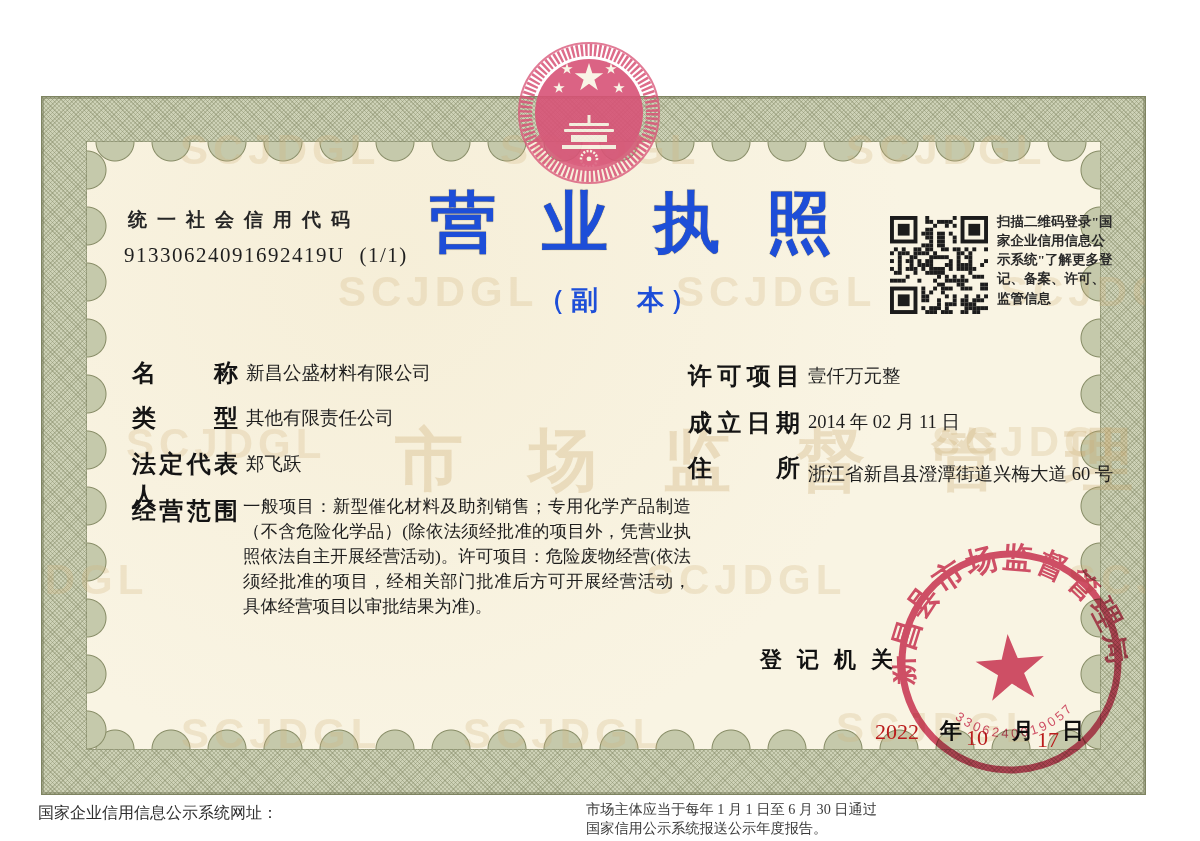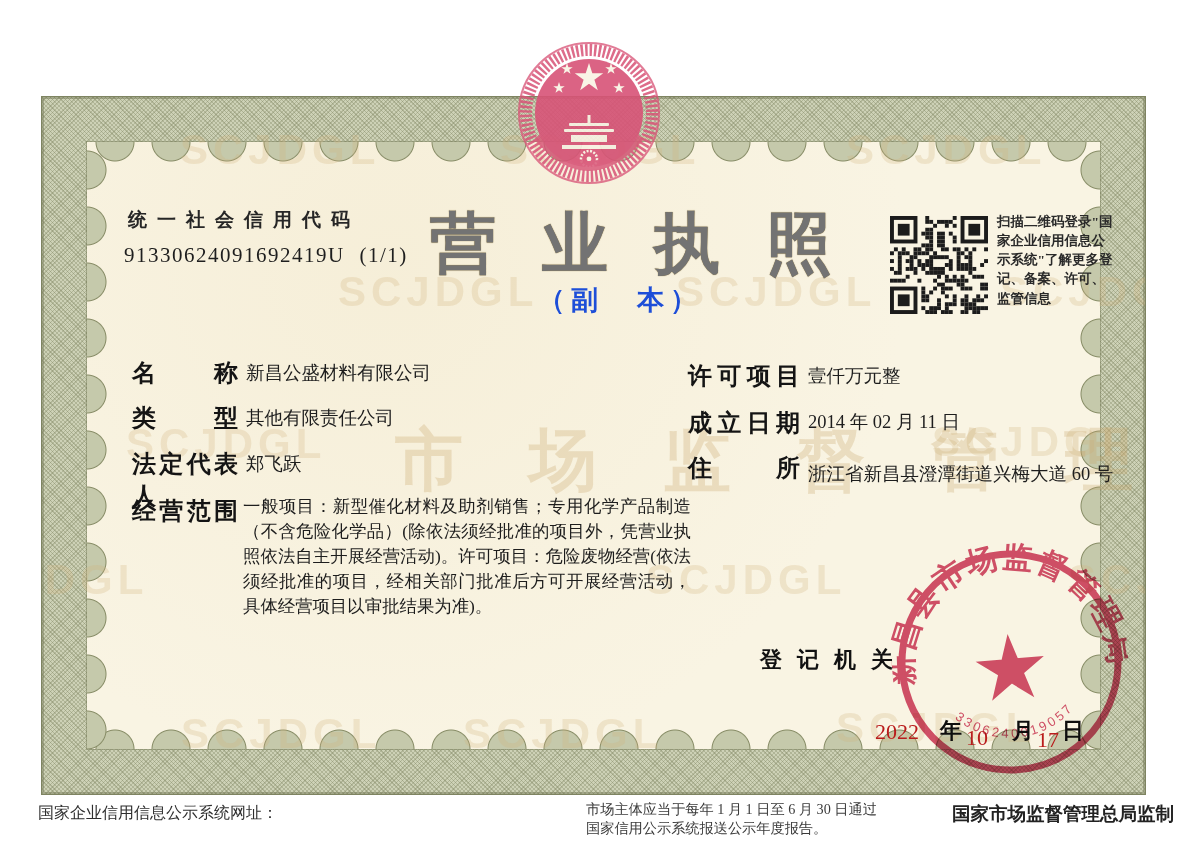--- a/index.html
+++ b/index.html
@@ -40,22 +40,22 @@
   .wm-layer{position:absolute;left:42px;top:97px;width:1103px;height:697px;overflow:hidden;pointer-events:none;}
   .wm{position:absolute;font-family:"Liberation Sans","DejaVu Sans",sans-serif;font-weight:700;
       font-size:42px;letter-spacing:5px;color:rgba(208,178,122,.26);}
   .wm-center{position:absolute;font-size:68px;letter-spacing:66px;font-weight:700;
       color:rgba(199,160,100,.28);white-space:nowrap;}
 
   
   .abs{position:absolute;}
   .code-label{font-size:19px;font-weight:700;letter-spacing:10px;color:#262626;}
   .code-val{font-size:21px;letter-spacing:1.5px;color:#1e1e1e;}
-  .title{font-size:66px;font-weight:700;letter-spacing:46px;color:#737373;
-         text-shadow:0 0 1px #7a6020;white-space:nowrap;line-height:1;margin-top:21px;}
+  .title{font-size:66px;font-weight:700;letter-spacing:46px;color:#1d4ed8;
+         text-shadow:0 0 1px #7a6020;white-space:nowrap;line-height:1;}
   .subtitle{font-size:27px;font-weight:600;letter-spacing:6px;color:#1d4ed8;white-space:nowrap;}
   .qr-caption{width:116px;font-size:13.5px;line-height:1.42;font-weight:700;color:#2a2a2a;}
   .flabel{font-size:24px;font-weight:600;color:#141414;text-align:justify;text-align-last:justify;}
   .fvalue{font-size:18.5px;color:#1d1d1d;text-align:right;}
   .scope{width:448px;font-size:17.4px;line-height:25px;color:#1d1d1d;text-align:justify;}
   .reg-label{font-size:22px;font-weight:600;letter-spacing:15px;color:#111;white-space:nowrap;}
   .date-num{font-size:22px;color:#b91c1c;}
   .date-unit{font-size:22px;font-weight:700;color:#0e0e0e;}
   .foot{font-size:16px;color:#2e2e2e;}
   .foot-mid{font-size:14.2px;color:#3a3a3a;line-height:1.35;}
@@ -386,15 +386,14 @@
     <text font-size="13" fill="#cf3f61" letter-spacing="3" font-family="'Liberation Sans',sans-serif">
       <textPath href="#sealBot" startOffset="50%" text-anchor="middle">3306240019057</textPath>
     </text>
   </svg>
 
   <div class="abs foot" style="left:38px;top:803px">国家企业信用信息公示系统网址：</div>
   <div class="abs foot-mid" style="left:586px;top:800px;width:310px">
     <div>市场主体应当于每年 1 月 1 日至 6 月 30 日通过</div>
     <div>国家信用公示系统报送公示年度报告。</div>
   </div>
-  <div class="abs foot-right" style="left:952px;top:801px">国家市场监督管理总局监制</div>
 
 </div>
 
 </body></html>

